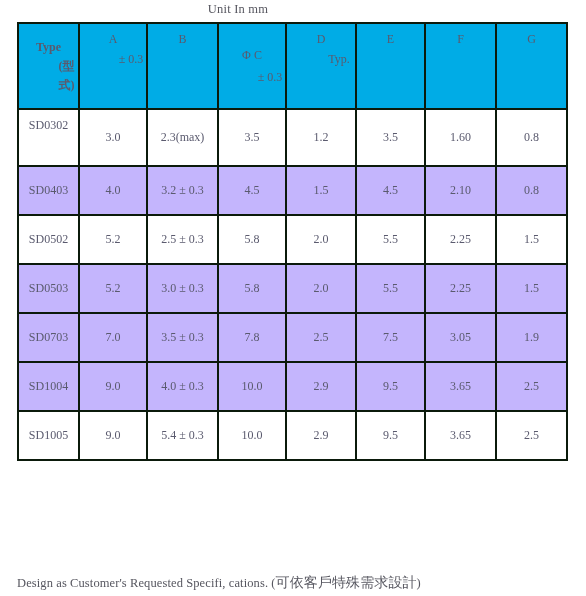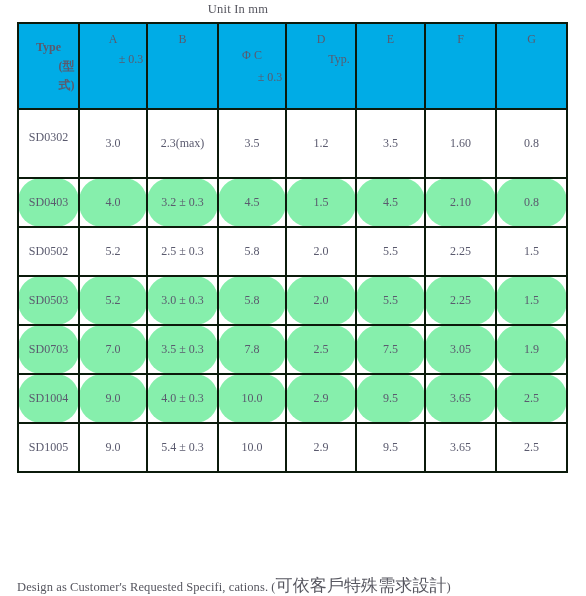--- a/index.html
+++ b/index.html
@@ -81,43 +81,42 @@
     vertical-align: top;
     padding-top: 6px;
   }
   tbody td {
     height: 47px;
     vertical-align: middle;
     background: #ffffff;
     font-size: 12px;
   }
   tbody tr.alt td {
-    background: #86efac;
-    border-radius: 23px;
+    background: #c4b5fd;
   }
   tbody td.type-cell {
     font-size: 12px;
   }
   tbody tr.first-row td.type-cell {
     vertical-align: top;
-    padding-top: 20px;
+    padding-top: 8px;
   }
   .footer-note {
     position: absolute;
     left: 17px;
     top: 574px;
     font-size: 12.5px;
     font-family: "Liberation Serif", serif;
     color: #56565f;
     white-space: nowrap;
     letter-spacing: 0.1px;
   }
   .footer-note .cjk {
     font-family: "DejaVu Sans", sans-serif;
-    font-size: 17px;
+    font-size: 14px;
   }
 </style>
 </head>
 <body>
 
 <div class="unit-caption">Unit In mm</div>
 
 <div class="spec-table-wrap">
   <table class="spec-table">
     <colgroup>

